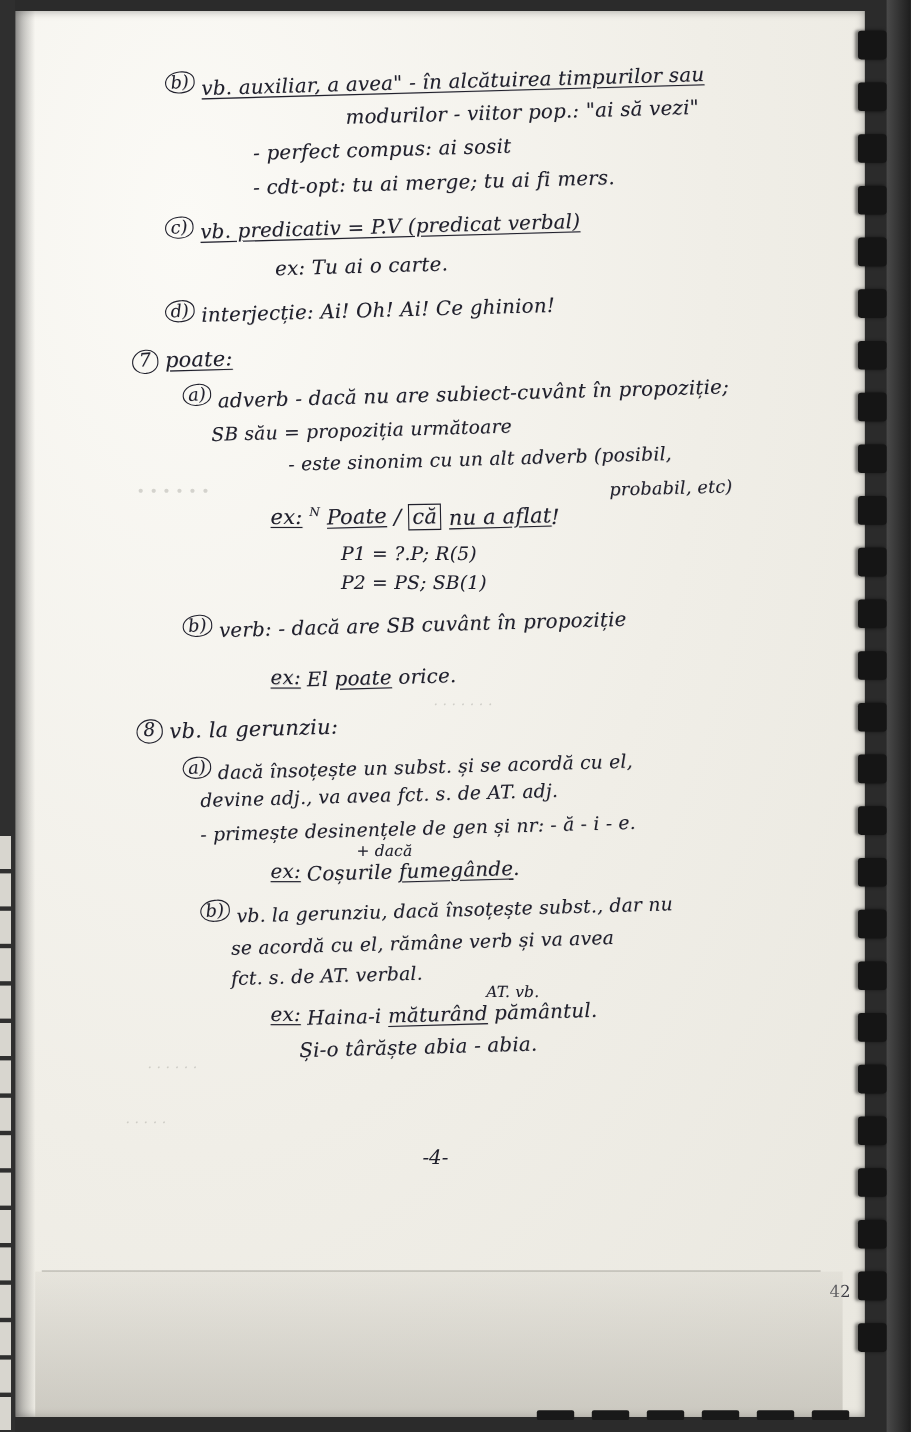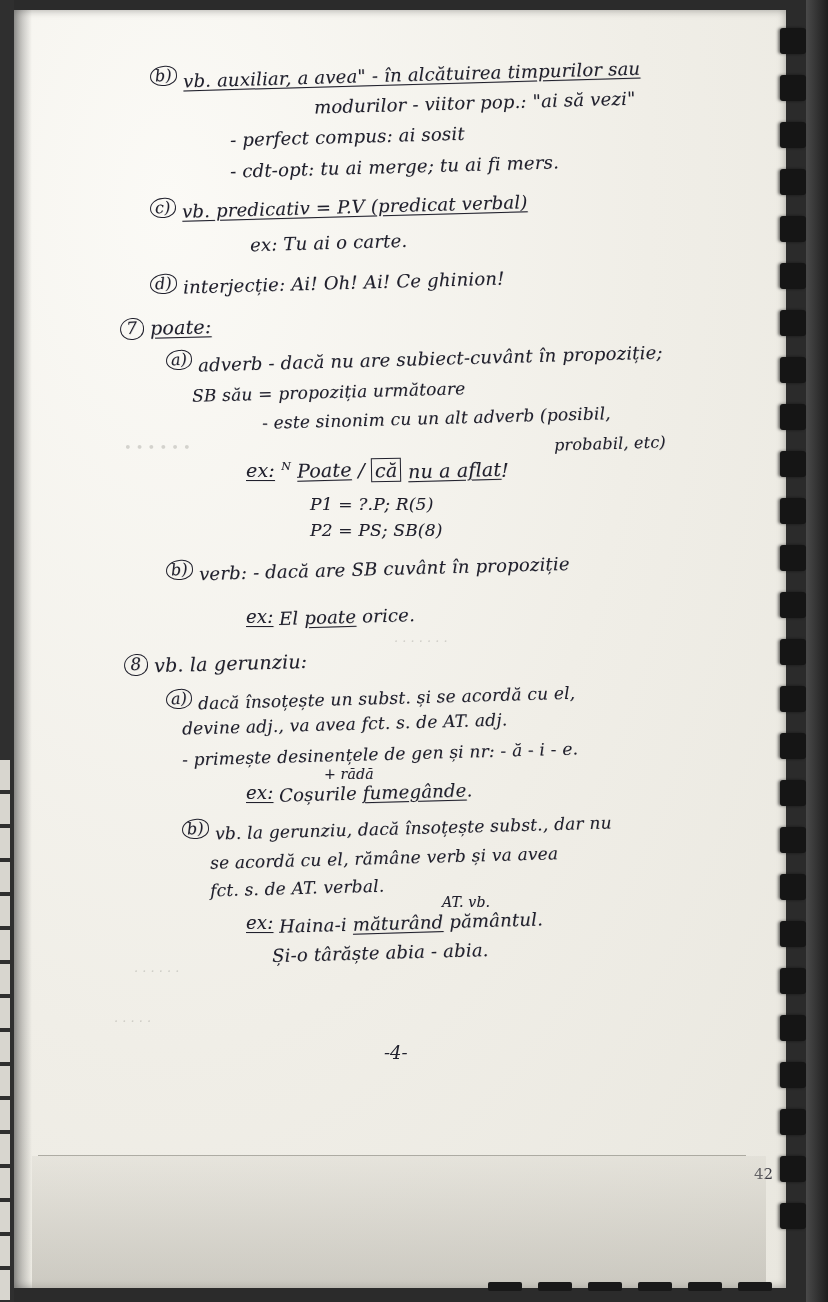--- a/index.html
+++ b/index.html
@@ -228,21 +228,21 @@
         <span>/</span>
         <span class="boxed">că</span>
         <span class="u slant">nu a aflat</span><span>!</span>
       </div>
 
       <div class="ln sz17" style="left:296px; top:484px;">
         <span>P1 = ?.P; R(5)</span>
       </div>
 
       <div class="ln sz17" style="left:296px; top:510px;">
-        <span>P2 = PS; SB(8)</span>
+        <span>P2 = PS; SB(1)</span>
       </div>
 
       <div class="ln sz18" style="left:152px; top:548px;">
         <span class="circ">b)</span>
         <span class="slant">verb: - dacă are SB cuvânt în propoziție</span>
       </div>
 
       <div class="ln sz18" style="left:232px; top:596px;">
         <span class="u">ex:</span>
         <span class="slant">El <span class="u">poate</span> orice.</span>
@@ -260,21 +260,21 @@
 
       <div class="ln sz17" style="left:168px; top:704px;">
         <span class="slant">devine adj., va avea fct. s. de AT. adj.</span>
       </div>
 
       <div class="ln sz17" style="left:168px; top:734px;">
         <span class="slant">- primește desinențele de gen și nr: - ă - i - e.</span>
       </div>
 
       <div class="ln sz14" style="left:310px; top:756px;">
-        <span>+ rădă</span>
+        <span>+ dacă</span>
       </div>
 
       <div class="ln sz18" style="left:232px; top:772px;">
         <span class="u">ex:</span>
         <span class="slant">Coșurile <span class="u">fumegânde</span>.</span>
       </div>
 
       <div class="ln sz17" style="left:168px; top:808px;">
         <span class="circ">b)</span>
         <span class="slant">vb. la gerunziu, dacă însoțește subst., dar nu</span>

